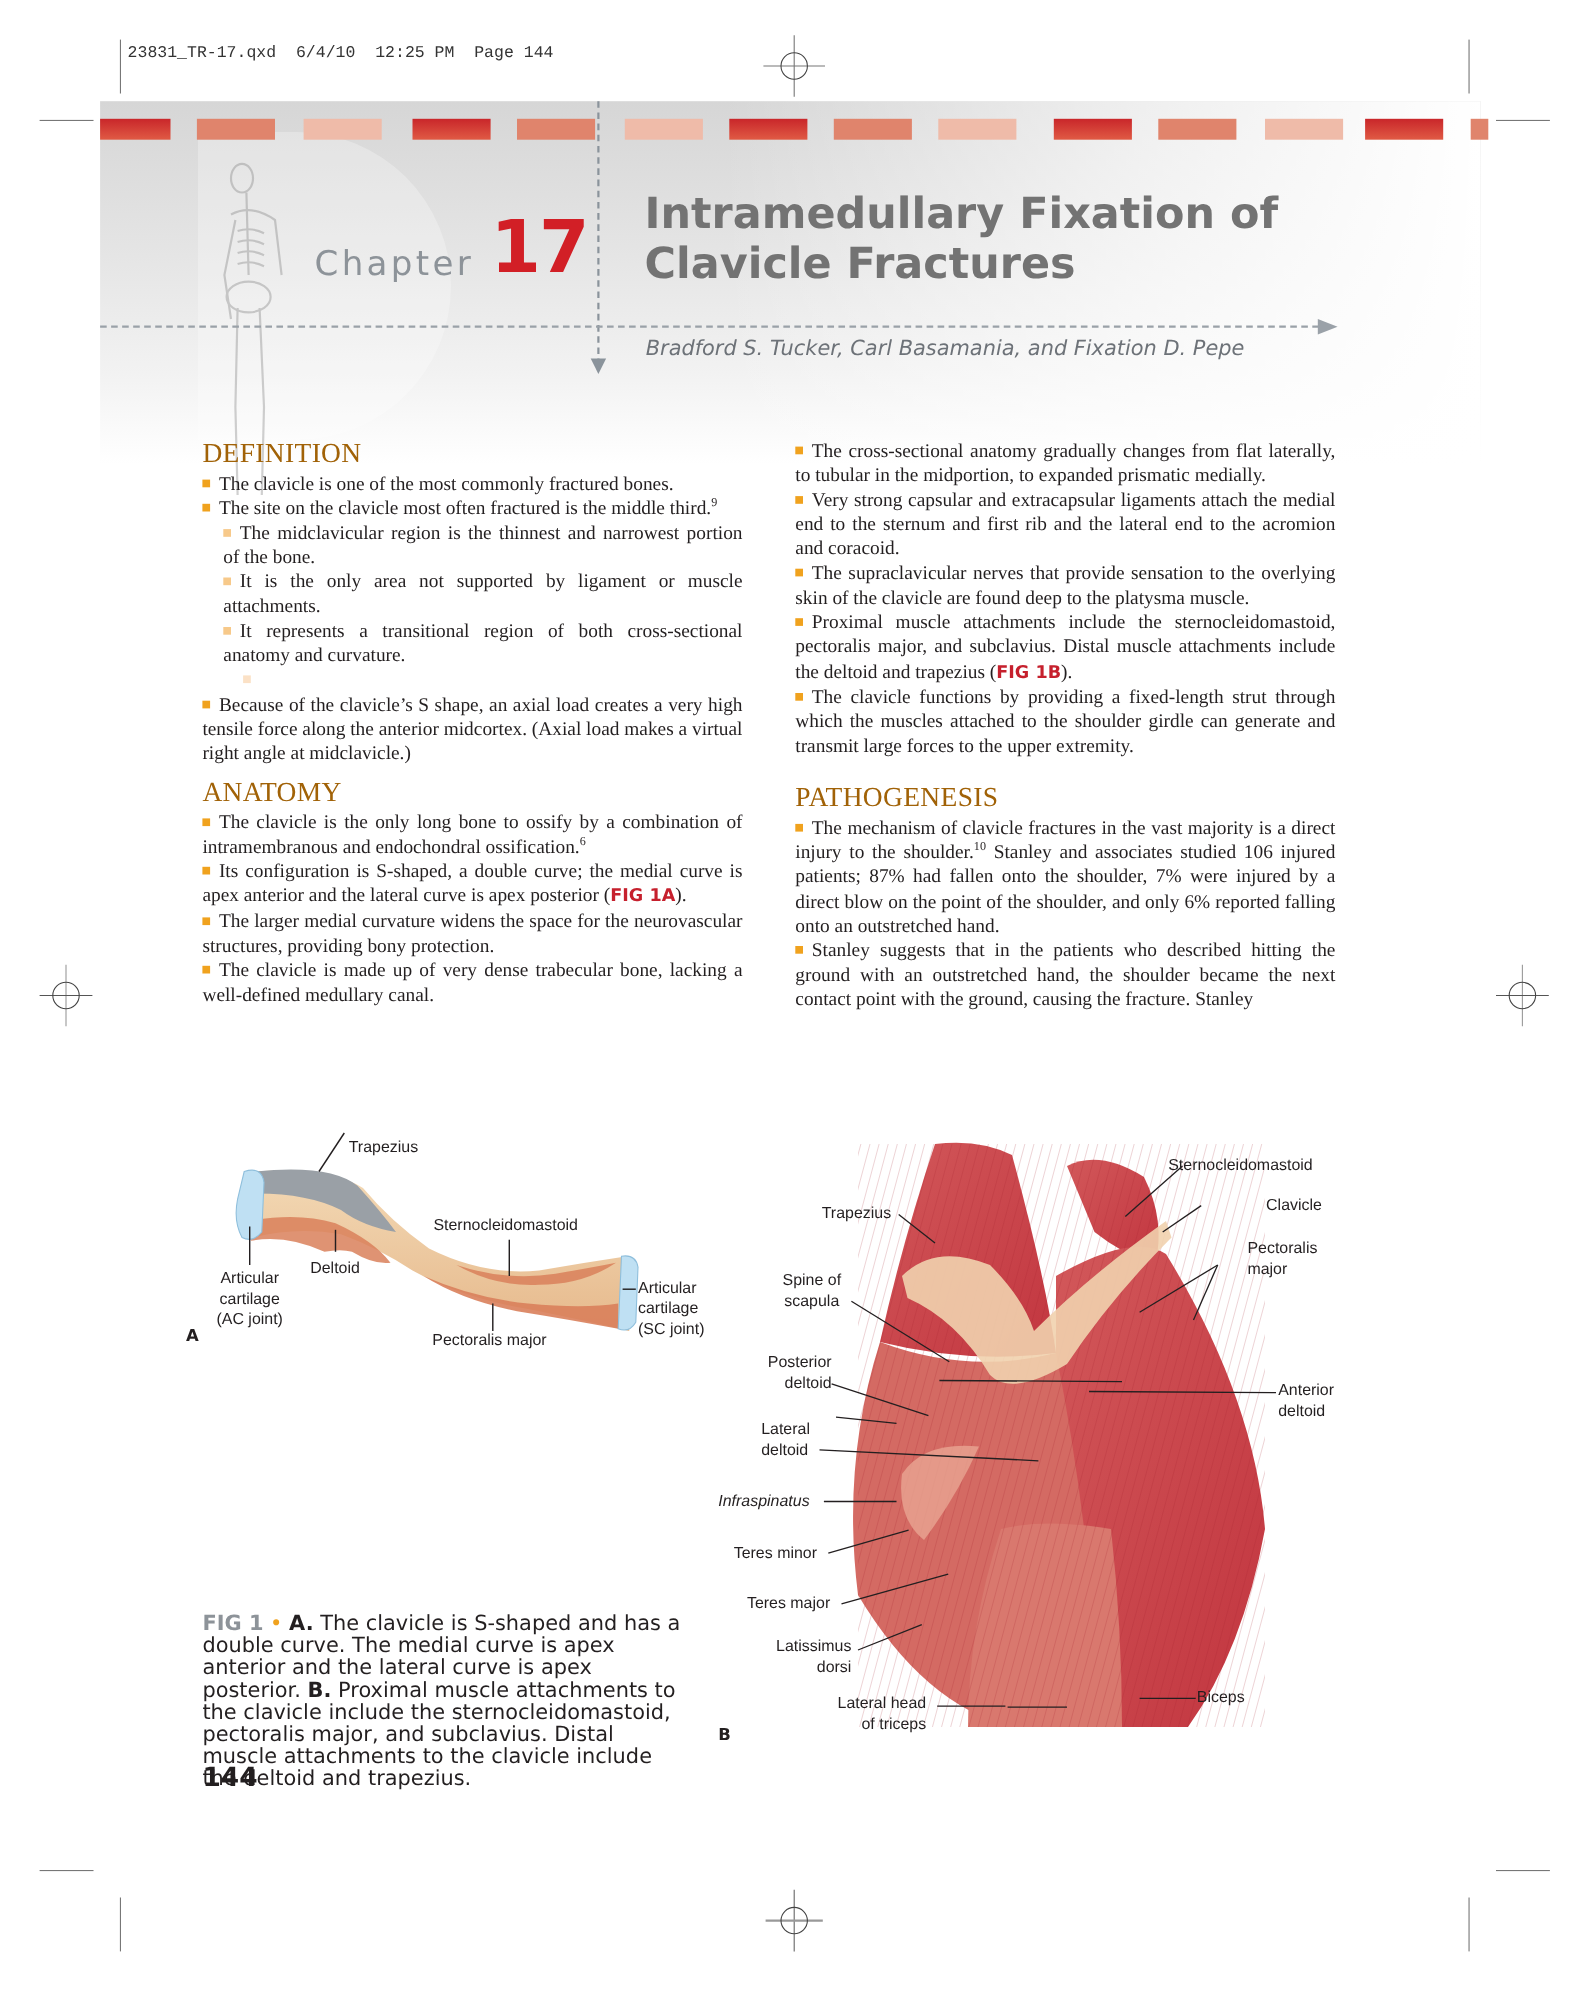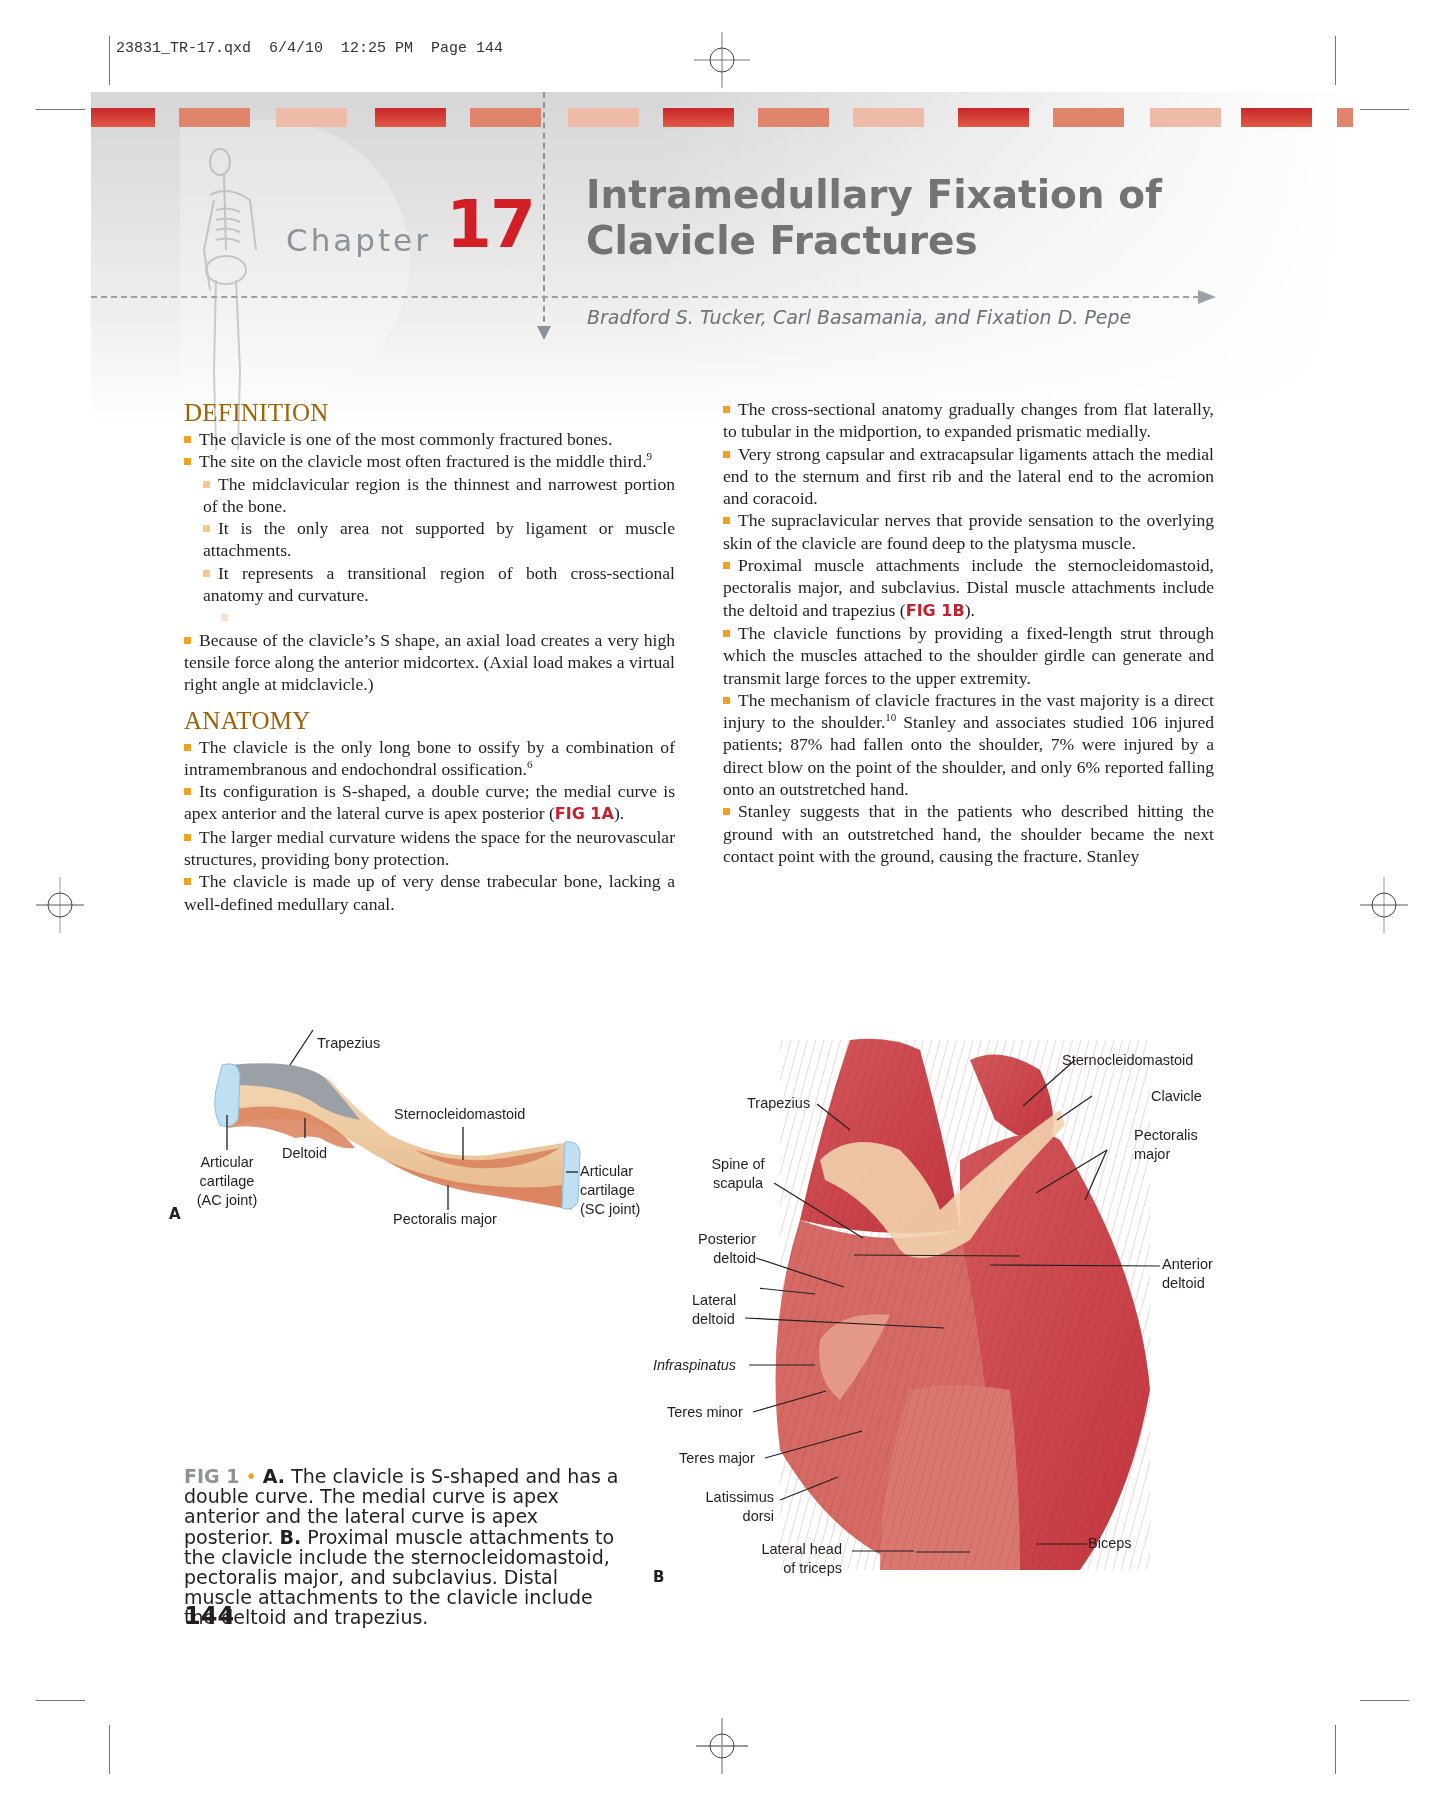--- a/index.html
+++ b/index.html
@@ -147,20 +147,21 @@
   <p class="p p1"><span class="b b1"></span><span>The clavicle is made up of very dense trabecular bone, lacking a well-defined medullary canal.</span></p>
 </div>
 
 <div class="col col-right">
   <p class="p p1"><span class="b b1"></span><span>The cross-sectional anatomy gradually changes from flat laterally, to tubular in the midportion, to expanded prismatic medially.</span></p>
   <p class="p p1"><span class="b b1"></span><span>Very strong capsular and extracapsular ligaments attach the medial end to the sternum and first rib and the lateral end to the acromion and coracoid.</span></p>
   <p class="p p1"><span class="b b1"></span><span>The supraclavicular nerves that provide sensation to the overlying skin of the clavicle are found deep to the platysma muscle.</span></p>
   <p class="p p1"><span class="b b1"></span><span>Proximal muscle attachments include the sternocleidomastoid, pectoralis major, and subclavius. Distal muscle attachments include the deltoid and trapezius (</span><span class="figref">FIG 1B</span><span>).</span></p>
   <p class="p p1"><span class="b b1"></span><span>The clavicle functions by providing a fixed-length strut through which the muscles attached to the shoulder girdle can generate and transmit large forces to the upper extremity.</span></p>
 
+  <h2 class="sec" style="margin-top:22px;">PATHOGENESIS</h2>
   <p class="p p1"><span class="b b1"></span><span>The mechanism of clavicle fractures in the vast majority is a direct injury to the shoulder.</span><sup>10</sup><span> Stanley and associates studied 106 injured patients; 87% had fallen onto the shoulder, 7% were injured by a direct blow on the point of the shoulder, and only 6% reported falling onto an outstretched hand.</span></p>
   <p class="p p1"><span class="b b1"></span><span>Stanley suggests that in the patients who described hitting the ground with an outstretched hand, the shoulder became the next contact point with the ground, causing the fracture. Stanley</span></p>
 </div>
 
 <svg class="fig" style="left:160px;top:1020px;" width="500" height="230" viewBox="0 0 500 230">
   <defs>
     <linearGradient id="bone" x1="0" y1="0" x2="0" y2="1">
       <stop offset="0" stop-color="#f3d9b5"></stop>
         <stop offset="1" stop-color="#e6b98c"></stop>
     </linearGradient>

